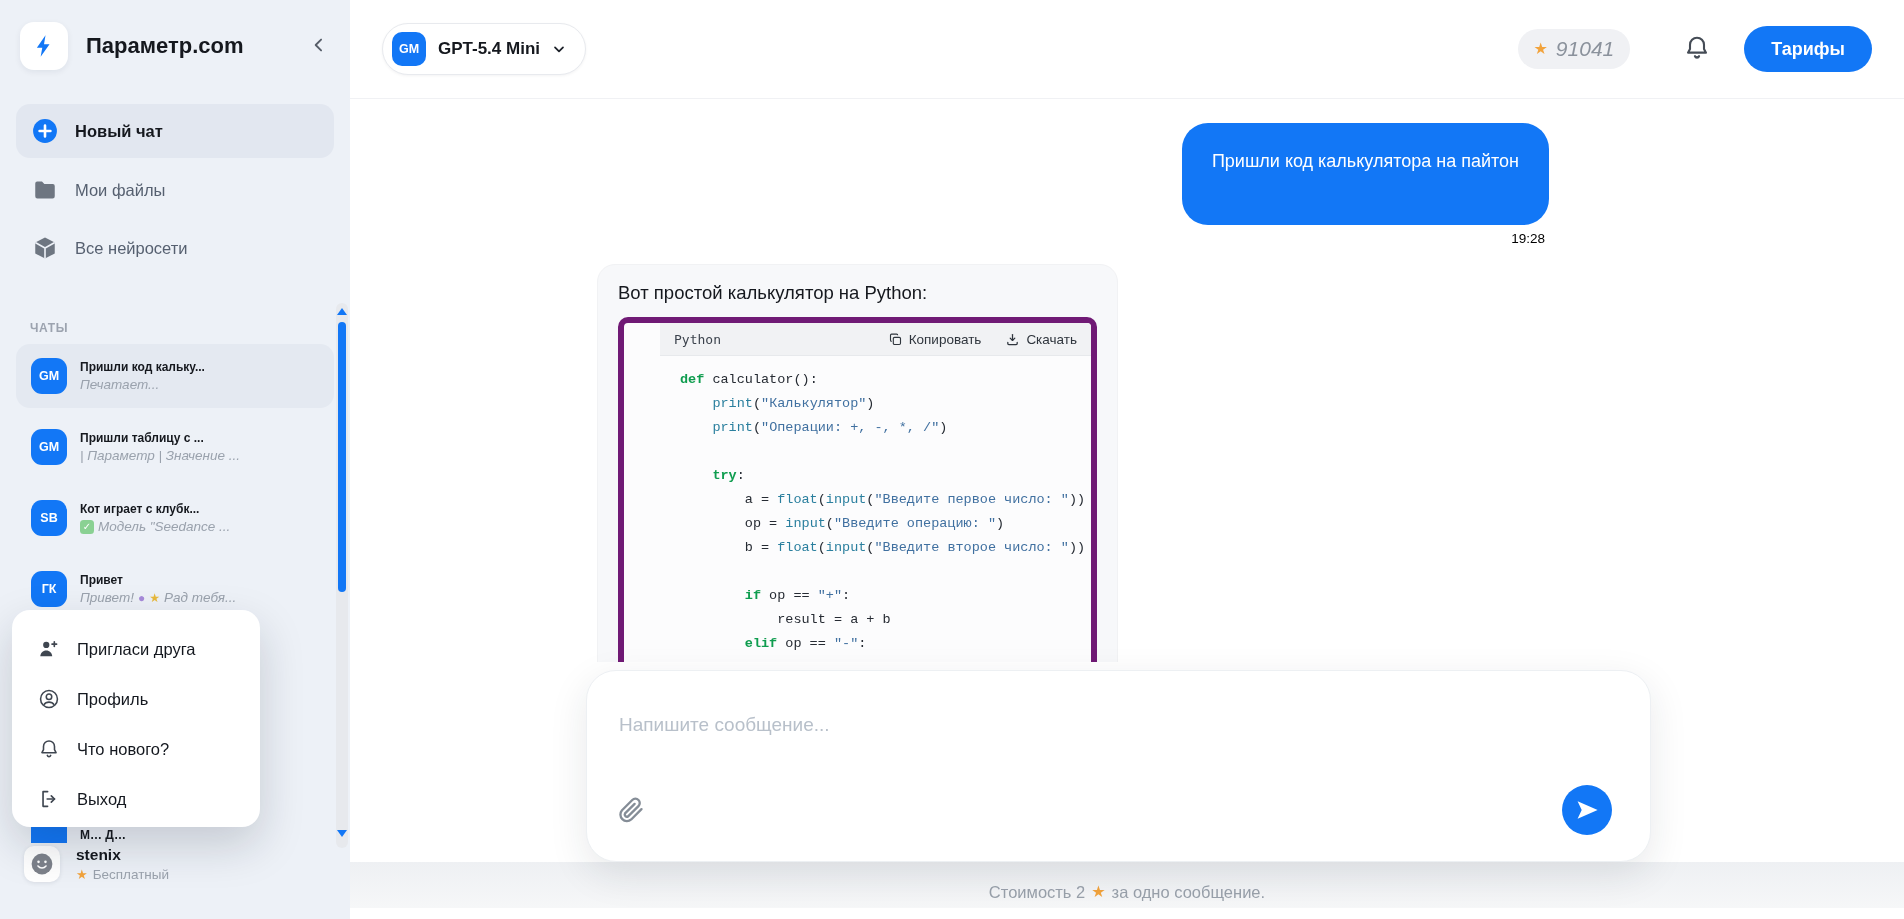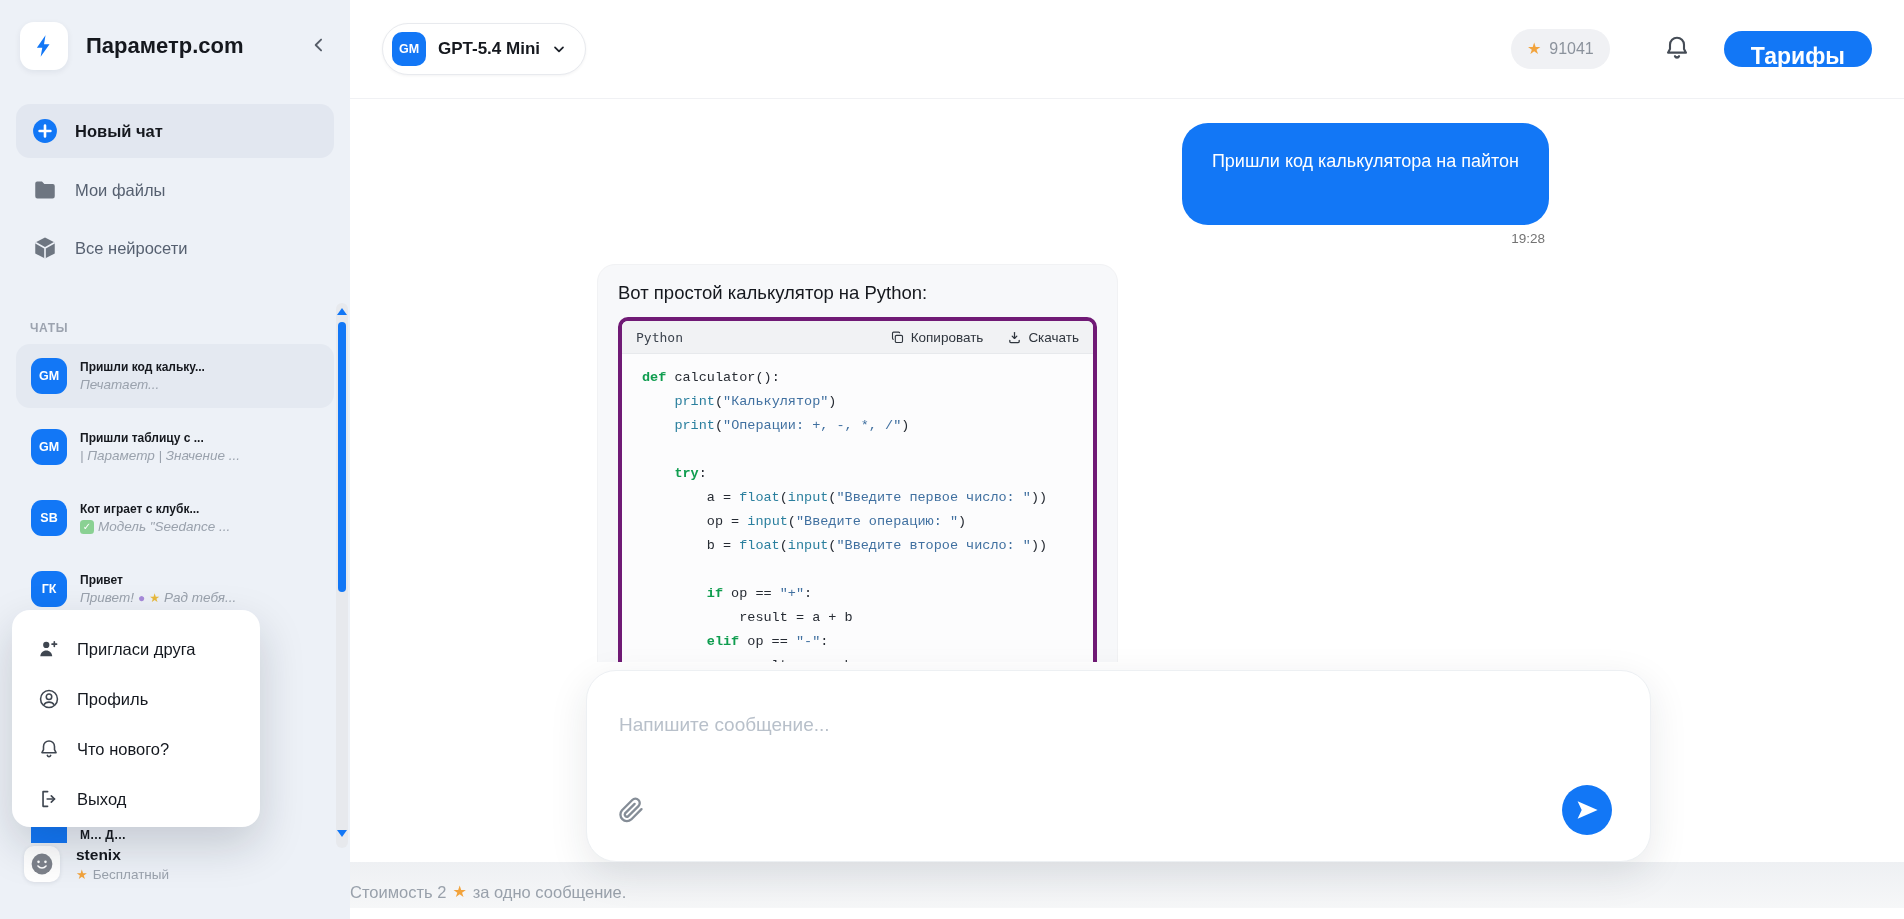--- a/index.html
+++ b/index.html
@@ -69,45 +69,45 @@
   
   #main{position:absolute;left:350px;top:0;width:1554px;height:919px;background:#fff;}
   #main-header{position:absolute;left:0;top:0;width:100%;height:99px;border-bottom:1px solid #f0f1f4;display:flex;align-items:center;padding:0 32px;background:#fff;}
   .model-pill{display:flex;align-items:center;height:52px;padding:0 18px 0 9px;border:1px solid #e8eaee;border-radius:26px;background:#fff;box-shadow:0 1px 3px rgba(16,24,40,.05);cursor:pointer;}
   .model-badge{width:34px;height:34px;border-radius:10px;background:var(--blue);color:#fff;font-size:12.5px;font-weight:700;display:flex;align-items:center;justify-content:center;}
   .model-name{margin-left:12px;font-size:17px;font-weight:600;color:var(--txt);}
   .model-pill .icn{width:16px;height:16px;margin-left:11px;}
   .hdr-spacer{flex:1}
   .balance-pill{display:flex;align-items:center;height:40px;padding:0 16px;border-radius:20px;background:#f0f1f4;cursor:pointer;}
   .balance-pill .star{font-size:16px;margin-right:8px;}
-  .balance-val{font-size:16px;color:#8b929c;font-weight:500;}
+  .balance-val{font-size:21px;color:#8b929c;font-weight:500;font-style:italic;}
   .bell-btn{background:none;border:none;padding:0;margin-left:52px;width:30px;height:30px;cursor:pointer;}
   .bell-btn .icn{width:28px;height:28px}
-  .tariffs-btn{margin-left:32px;height:36px;padding:12px 27px;border:none;border-radius:23px;background:var(--blue);color:#fff;font-size:23px;font-weight:600;font-family:inherit;cursor:pointer;}
+  .tariffs-btn{margin-left:32px;height:46px;padding:12px 27px;border:none;border-radius:23px;background:var(--blue);color:#fff;font-size:18px;font-weight:600;font-family:inherit;cursor:pointer;}
 
   
   #messages{position:absolute;left:0;top:100px;width:1440px;height:562px;overflow:hidden;}
   .bubble{position:absolute;top:23px;right:241px;max-width:520px;background:var(--blue);border-radius:26px;padding:26px 30px 52px;color:#fff;font-size:18px;line-height:24px;}
-  .msg-time{position:absolute;top:131px;right:245px;font-size:13.5px;color:#737373;}
+  .msg-time{position:absolute;top:131px;right:245px;font-size:13.5px;color:#000000;}
   .assist-card{position:absolute;left:247px;top:164px;width:521px;background:#f7f8fa;border:1px solid #f1f2f4;border-radius:18px;padding:16px 20px 20px;}
   .assist-intro{font-size:18.5px;line-height:24px;color:var(--txt);margin-bottom:12px;}
-  .codeblock{border:4px solid #701a75;border-radius:10px;background:#fcfcfd;overflow:hidden;}
+  .codeblock{border:6px solid #701a75;border-radius:10px;background:#fcfcfd;overflow:hidden;padding-left:36px;}
   .code-head{height:33px;background:#f1f2f4;border-bottom:1px solid #e7e9ec;display:flex;align-items:center;padding:0 14px;}
   .code-lang{font-family:"DejaVu Sans Mono",monospace;font-size:13px;color:#3c434d;flex:1;}
   .code-btn{display:flex;align-items:center;gap:6px;background:none;border:none;padding:0;margin-left:24px;font-family:inherit;font-size:13.5px;color:#2f353d;cursor:pointer;}
   .code-btn .icn{width:15px;height:15px}
   pre.code{margin:0;padding:12px 20px 14px;font-family:Liberation Mono, monospace;font-size:13.5px;line-height:24px;color:#262b33;}
   .cl{white-space:pre;min-height:24px;}
   .tok-k{color:#0f9d4f;font-weight:700;}
   .tok-b{color:#2a7f9e;}
   .tok-s{color:#4070a0;}
   .tok-p{color:#262b33;}
 
   
-  #footer-strip{position:absolute;left:0;top:862px;width:1554px;height:46px;background:linear-gradient(#eef0f3,#f6f7f8);z-index:5;display:flex;}
+  #footer-strip{position:absolute;left:0;top:862px;width:1554px;height:46px;background:linear-gradient(#eef0f3,#f6f7f8);z-index:5;display:flex;justify-content:center;}
   .cost-note{margin-top:14px;font-size:16.5px;color:#99a1ab;display:flex;align-items:center;gap:6px;}
   .cost-note .star{font-size:16px;margin:0;}
   #composer{position:absolute;left:236px;top:670px;width:1065px;height:192px;background:#fff;border:1px solid #edf0f3;border-radius:30px;box-shadow:0 12px 38px rgba(25,35,50,.10);z-index:10;}
   .msg-input{position:absolute;left:30px;top:42px;width:960px;border:none;outline:none;font-family:inherit;font-size:19px;color:#3a414b;background:transparent;}
   .msg-input::placeholder{color:#b8c0ca;}
   .clip-btn{position:absolute;left:24px;bottom:30px;width:40px;height:40px;background:none;border:none;padding:0;cursor:pointer;}
   .clip-btn .icn{width:28px;height:28px}
   .send-btn{position:absolute;right:38px;bottom:26px;width:50px;height:50px;border-radius:50%;background:var(--blue);border:none;display:flex;align-items:center;justify-content:center;cursor:pointer;}
   .send-btn .icn{width:24px;height:24px}
 

